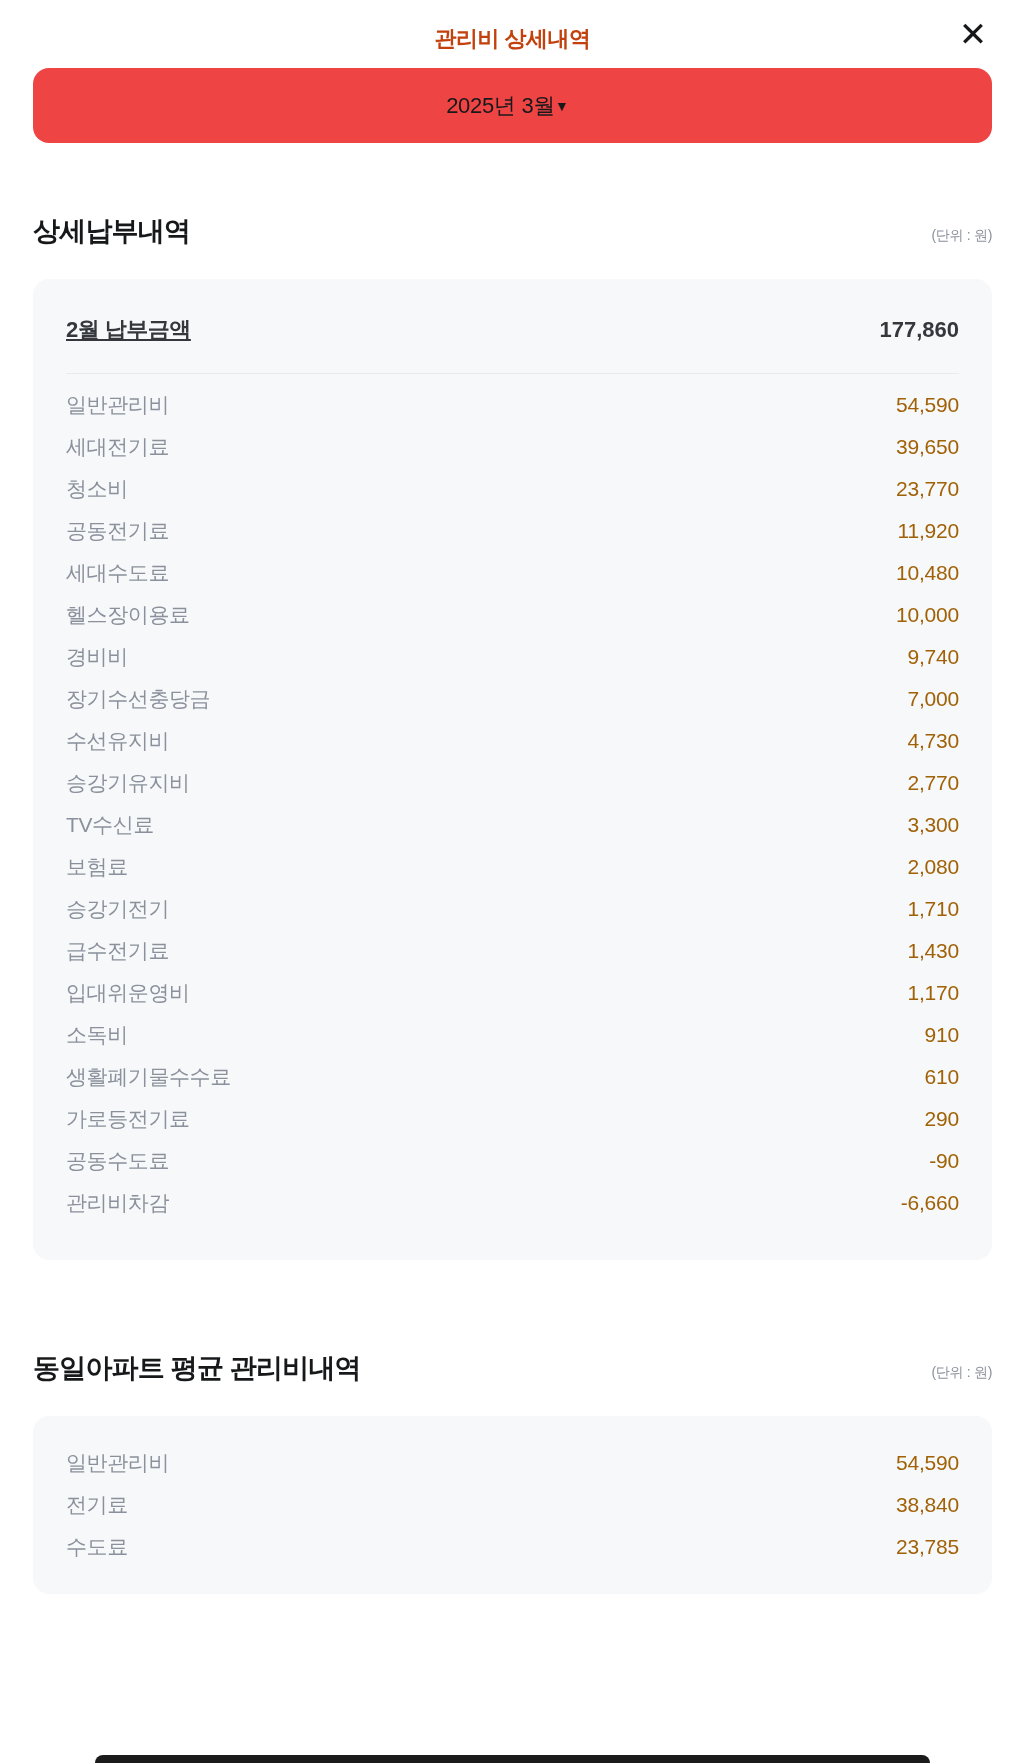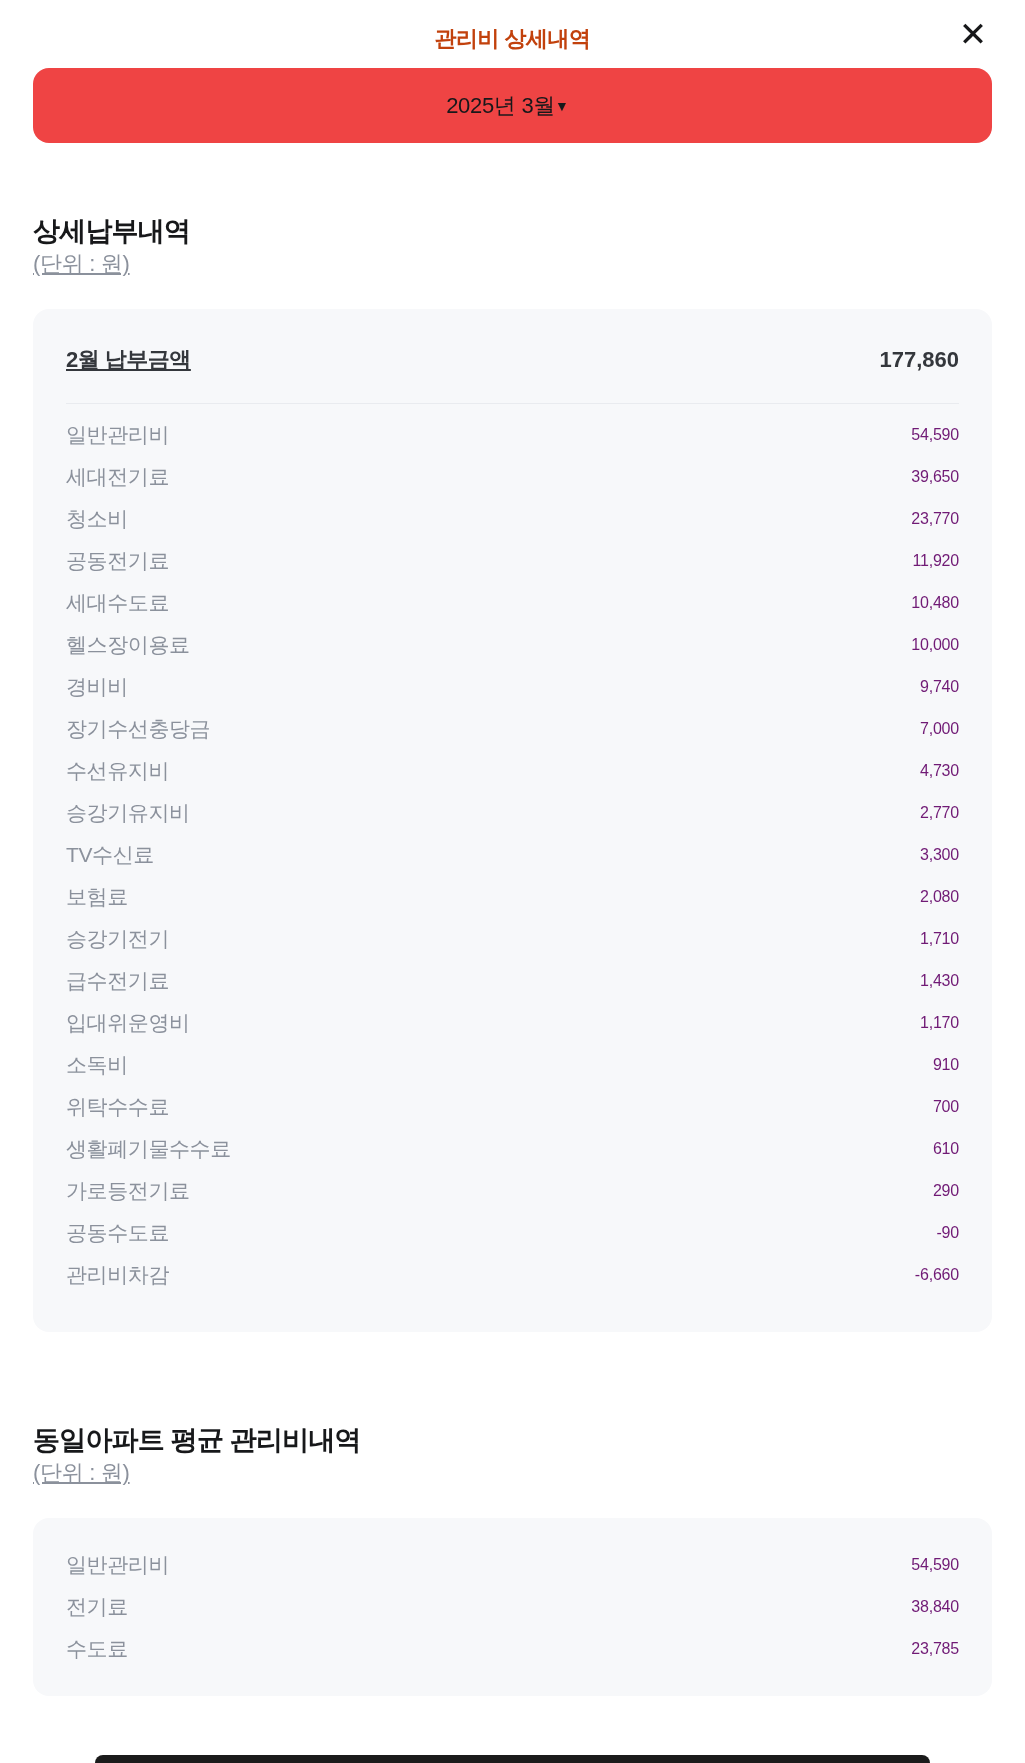--- a/index.html
+++ b/index.html
@@ -62,36 +62,34 @@
   .month-select .caret {
     font-size: 14px;
     color: #17181a;
     line-height: 1;
   }
 
   
   .section-head {
     display: flex;
     align-items: baseline;
-    justify-content: flex-end;
-    flex-direction: column;
+    justify-content: space-between;
   }
   .section-head.first { margin-top: 70px; }
   .section-head.second { margin-top: 90px; }
   .section-title {
     font-size: 27px;
     font-weight: 700;
     letter-spacing: -0.8px;
     color: #17181a;
   }
   .unit-label {
-    font-size: 22px;
+    font-size: 14px;
     color: #8b919c;
     letter-spacing: -0.3px;
-    text-decoration: underline;
   }
 
   
   .card {
     background: #f7f8fa;
     border-radius: 16px;
     margin-top: 30px;
     padding: 34px 33px 36px 33px;
   }
   .fee-row {
@@ -99,22 +97,22 @@
     display: flex;
     align-items: center;
     justify-content: space-between;
   }
   .fee-row .fee-label {
     font-size: 21px;
     color: #8b919c;
     letter-spacing: -0.4px;
   }
   .fee-row .fee-value {
-    font-size: 16px;
-    color: #701a75;
+    font-size: 21px;
+    color: #a16207;
     letter-spacing: -0.2px;
   }
   .summary-row {
     height: 34px;
     display: flex;
     align-items: center;
     justify-content: space-between;
   }
   .summary-row .summary-label {
     font-size: 22px;
@@ -249,24 +247,20 @@
         <div class="fee-row">
           <span class="fee-label">입대위운영비</span>
           <span class="fee-value">1,170</span>
         </div>
 
         <div class="fee-row">
           <span class="fee-label">소독비</span>
           <span class="fee-value">910</span>
         </div>
 
-        <div class="fee-row">
-          <span class="fee-label">위탁수수료</span>
-          <span class="fee-value">700</span>
-        </div>
 
         <div class="fee-row">
           <span class="fee-label">생활폐기물수수료</span>
           <span class="fee-value">610</span>
         </div>
 
         <div class="fee-row">
           <span class="fee-label">가로등전기료</span>
           <span class="fee-value">290</span>
         </div>

